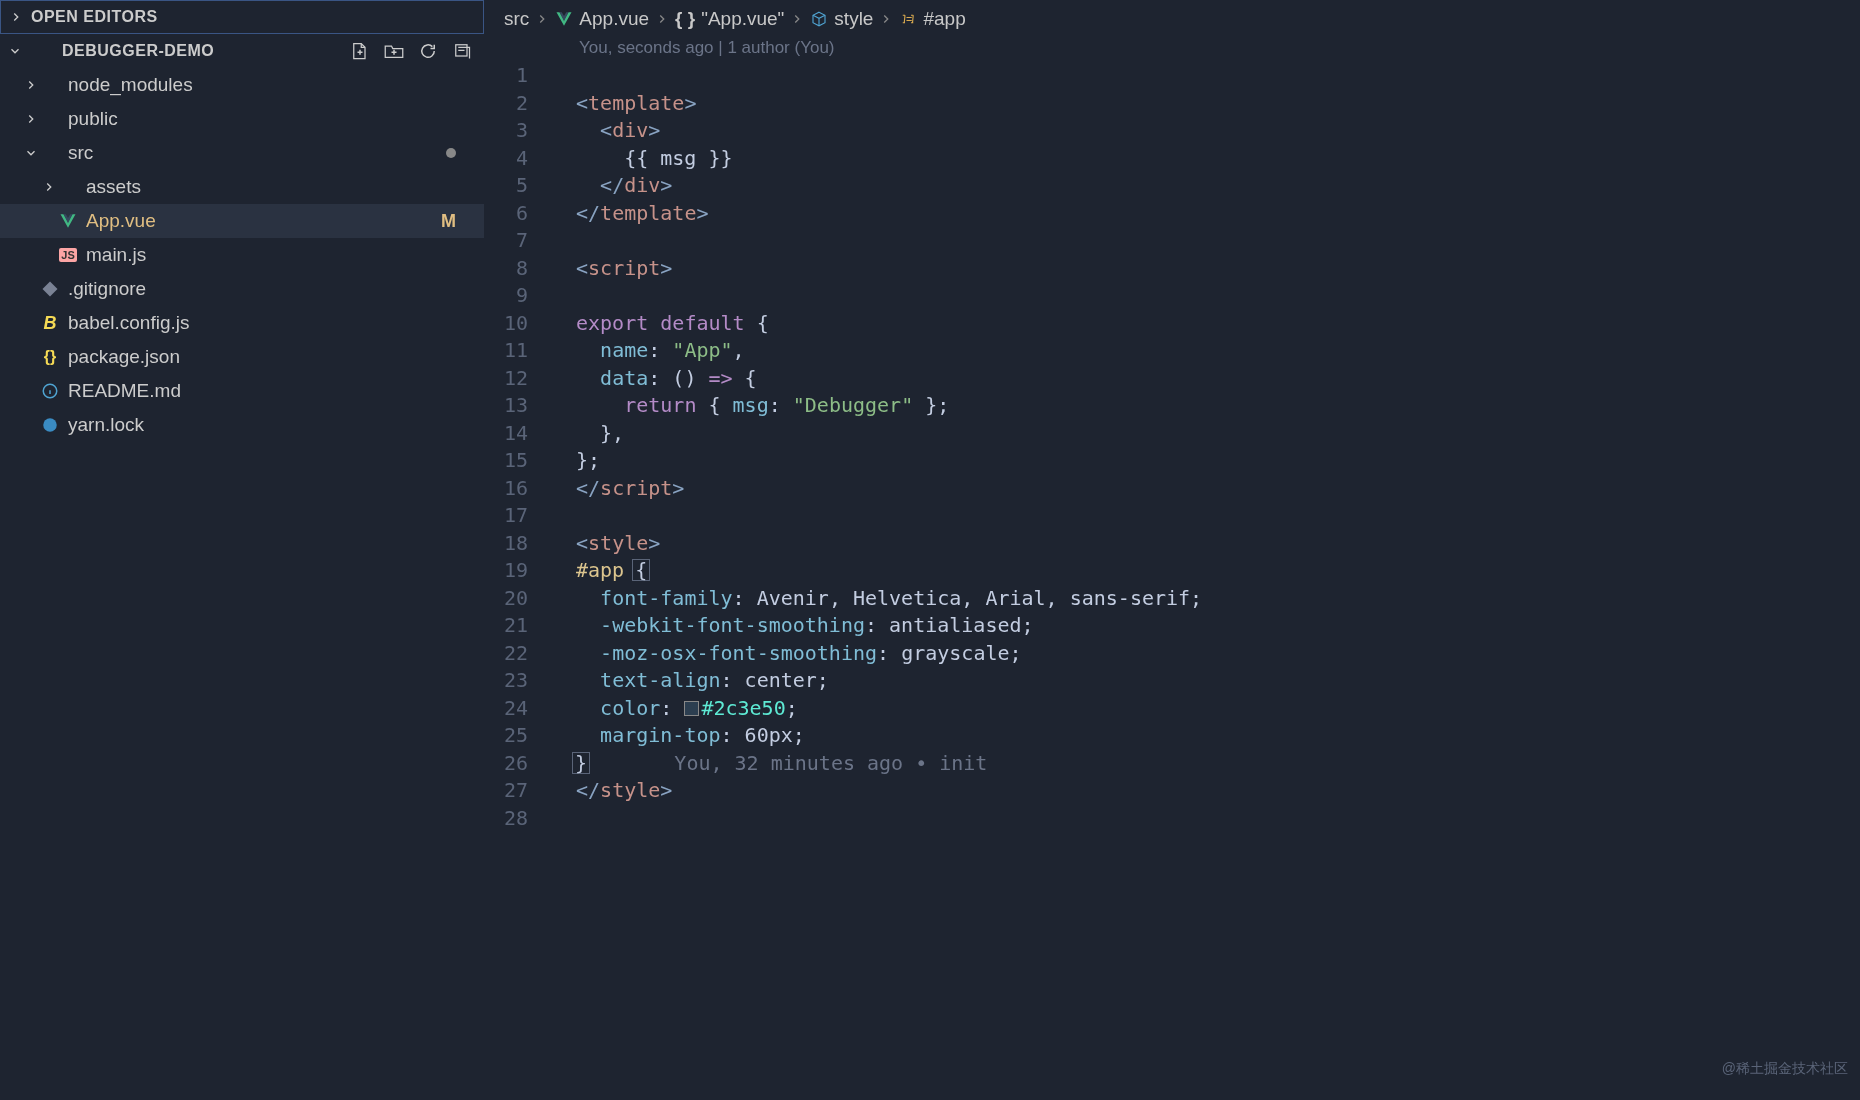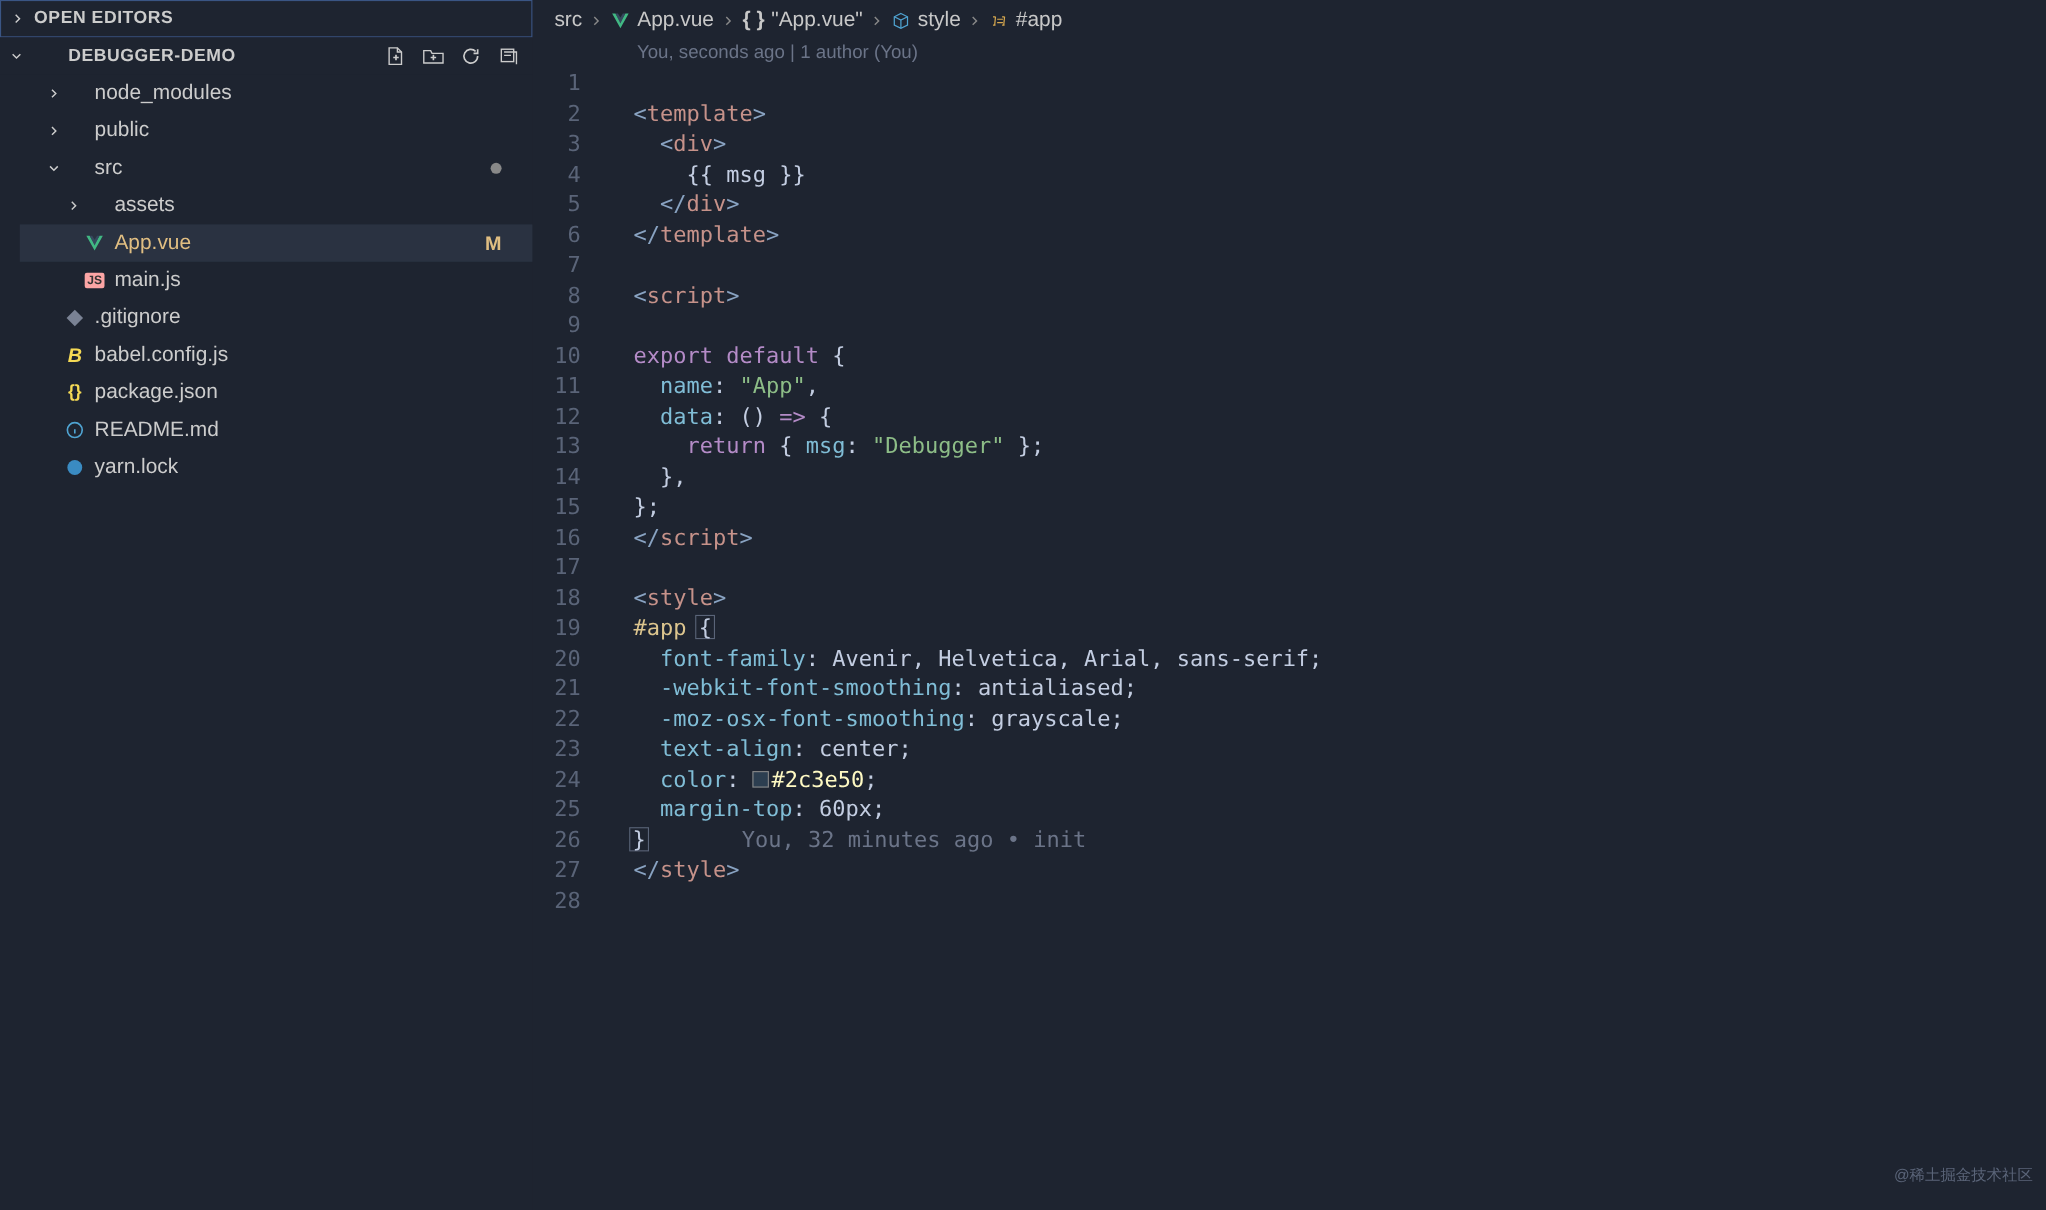--- a/index.html
+++ b/index.html
@@ -39,21 +39,20 @@
   margin-right: 8px;
   display: inline-flex;
 }
 .toolbar-icons {
   display: flex;
   gap: 14px;
   padding-right: 4px;
 }
 .file-tree {
   flex: 1;
-  padding-left: 18px;
 }
 .tree-row {
   height: 34px;
   display: flex;
   align-items: center;
   font-size: 19px;
   color: #cccccc;
   cursor: pointer;
 }
 .tree-row.active {
@@ -110,21 +109,21 @@
   padding-left: 30px;
   position: relative;
 }
 .tok-punct { color: #89a3c2; }
 .tok-tag { color: #c6928a; }
 .tok-keyword { color: #b48bc7; }
 .tok-prop { color: #80bdd6; }
 .tok-string { color: #8dbd87; }
 .tok-attr { color: #80bdd6; }
 .tok-sel { color: #dcc58e; }
-.tok-white { color: #fef9c3; margin-top: 40px; }
+.tok-white { color: #5eead4; margin-top: 40px; }
 .tok-mute { color: #6b7488; font-style: normal; }
 .color-swatch { display:inline-block; width:15px; height:15px; border:1px solid #888; vertical-align:-1px; margin-right:2px; background:#2c3e50;}
 .highlight-box { display:inline-block; border:1px solid #5a6478; padding: 0 2px; margin-left: -4px; height:22px; line-height:20px;}
 .watermark {
   position: fixed;
   bottom: 22px;
   right: 12px;
   color: #5a6478;
   font-size: 14px;
 }

